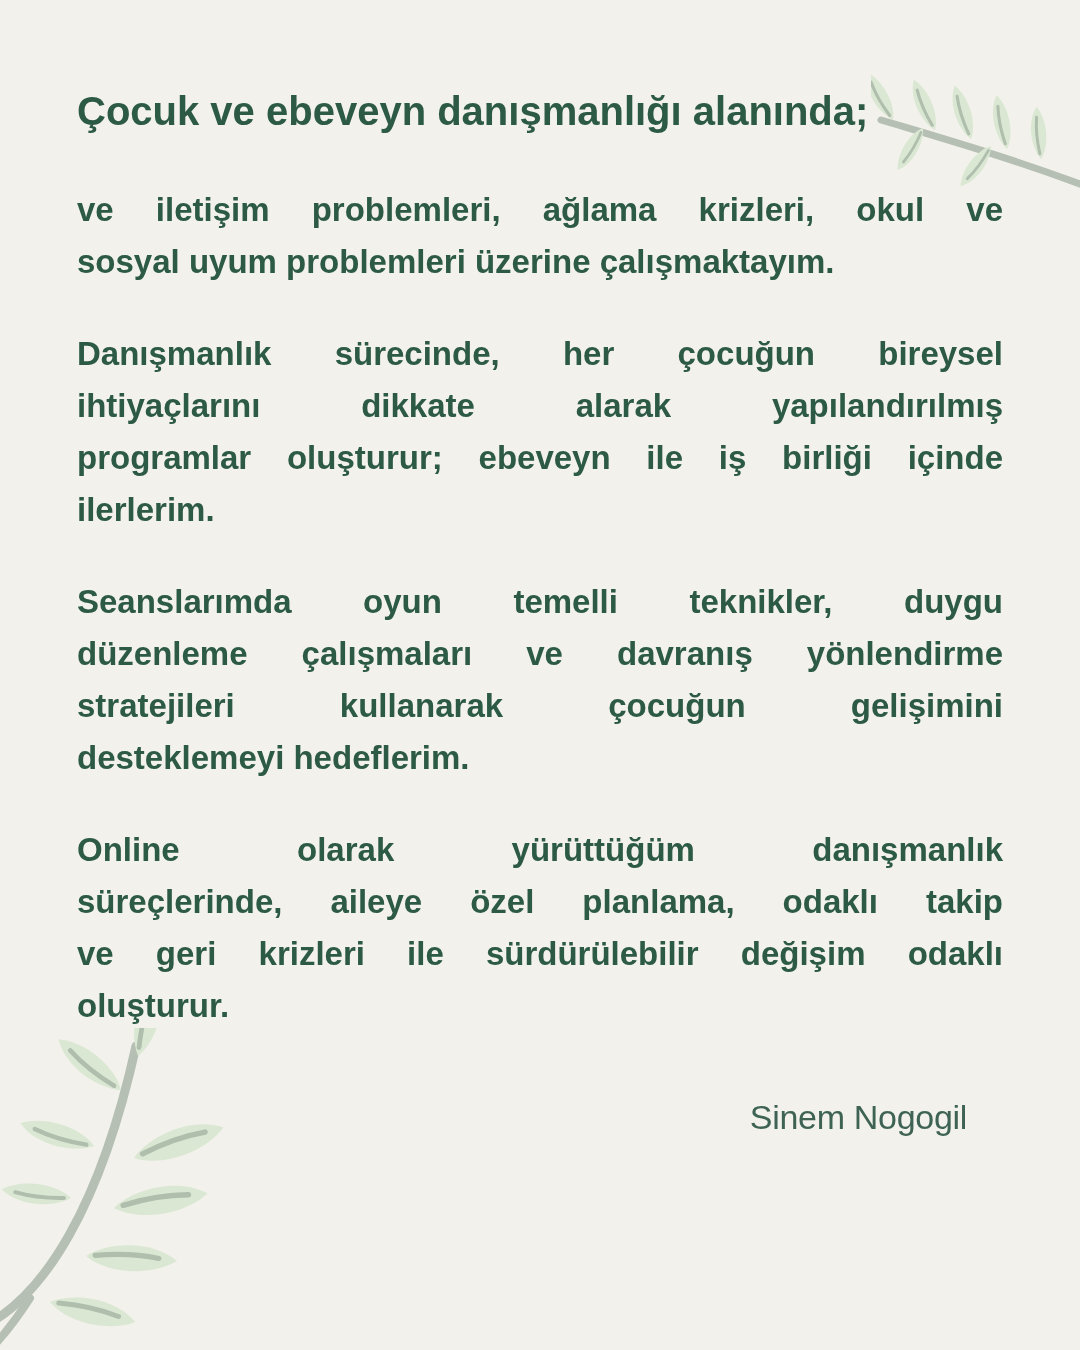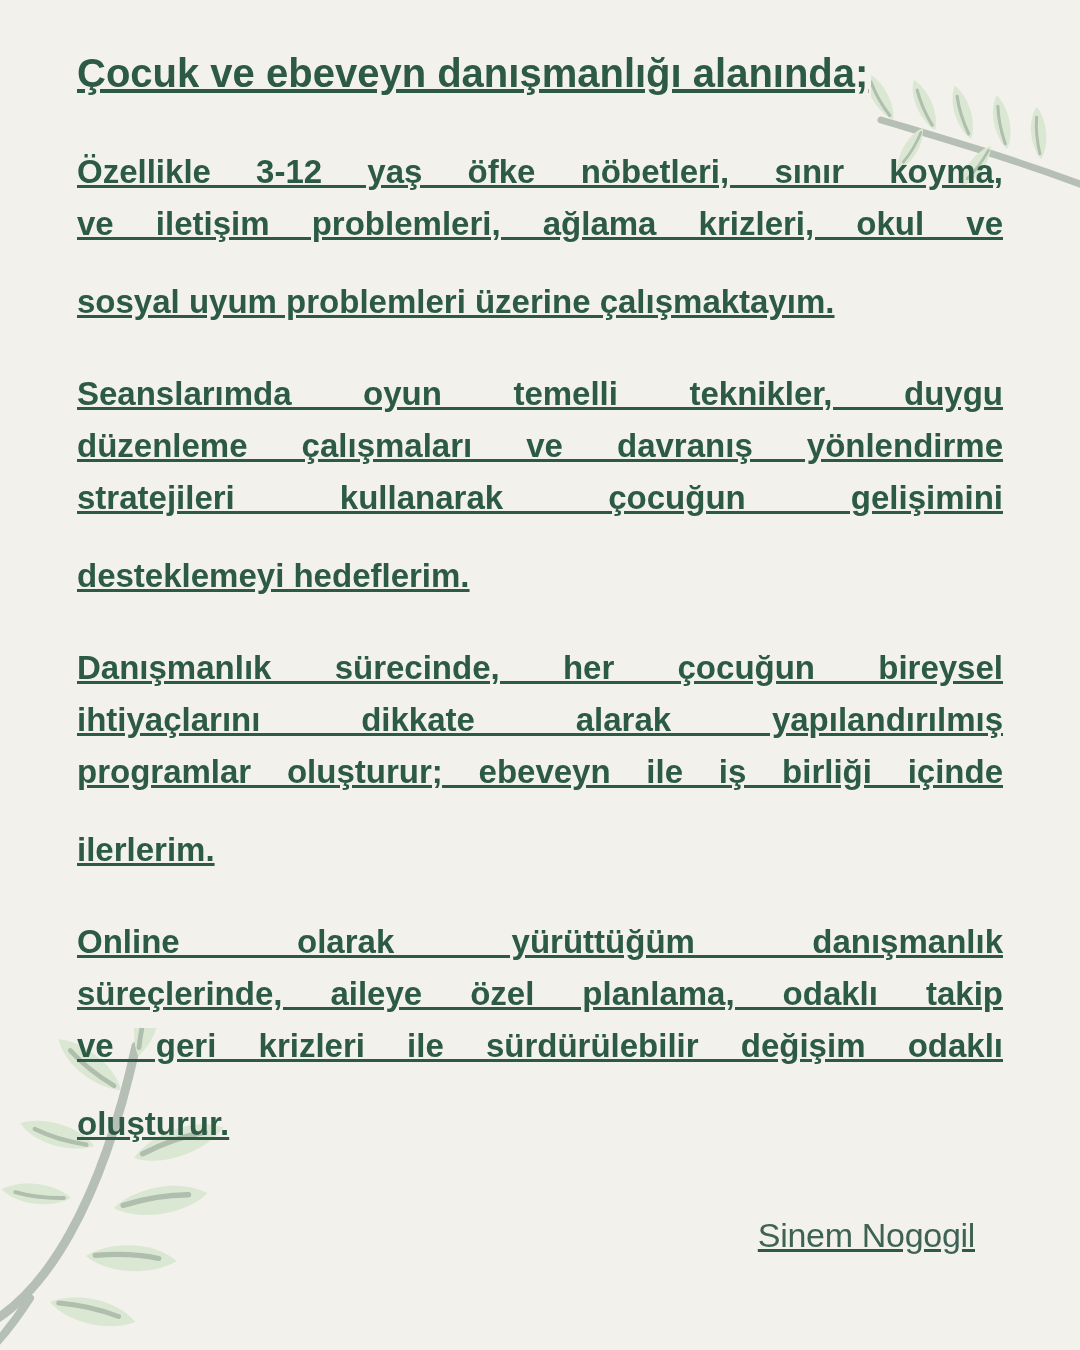--- a/index.html
+++ b/index.html
@@ -19,43 +19,42 @@
     font-family:"Liberation Sans","DejaVu Sans",sans-serif;
   }
   .deco{position:absolute;z-index:0;}
   .deco-top-right{top:16px;right:-6px;width:215px;height:195px;}
   .deco-bottom-left{left:-14px;top:1028px;width:340px;height:335px;}
   .leaf{fill:var(--leaf);}
   .vein{stroke:var(--vein);fill:none;stroke-linecap:round;}
   .stem{stroke:var(--stem);fill:none;stroke-linecap:round;}
   .content{
     position:absolute;inset:0;
-    padding:44px 77px 0 77px;
+    padding:82px 77px 0 77px;
     z-index:1;
     box-sizing:border-box;
     color:var(--text);
-    text-decoration:underline;
   }
   .heading{
     font-size:40px;line-height:58px;font-weight:700;
     margin-bottom:44px;
     text-align:left;
   }
   .para{margin-bottom:40px;}
   .jline{
     font-size:33px;line-height:52px;font-weight:700;
     text-align:justify;
     text-align-last:justify;
     white-space:normal;
   }
-  .jline.last{text-align-last:left;margin-top:26px;}
+  .jline.last{text-align-last:left;}
   .signature{
     margin-top:56px;
     margin-left:auto;
-    margin-right:28px;
+    margin-right:36px;
     width:fit-content;
     text-align:center;
     color:var(--sig);
     font-weight:400;
   }
   .signature .sig-line{font-size:34px;line-height:58px;letter-spacing:-0.3px;}
 </style>
 </head>
 <body>
 
@@ -92,35 +91,34 @@
     <use href="#leafshape" transform="translate(128,180) rotate(-8) scale(1.35)"></use>
     <use href="#leafshape" transform="translate(100,228) rotate(4) scale(1.3)"></use>
     <use href="#leafshape" transform="translate(64,274) rotate(14) scale(1.25)"></use>
   </svg>
 
   <div class="content">
     <div class="heading">Çocuk ve ebeveyn danışmanlığı alanında;</div>
 
     <div>
         <div class="para">
-          <div class="jline">Özellikle 3-12 yaş öfke nöbetleri, sınır koyma,</div>
           <div class="jline">ve iletişim problemleri, ağlama krizleri, okul ve</div>
           <div class="jline last">sosyal uyum problemleri üzerine çalışmaktayım.</div>
+        </div>
+        <div class="para">
+          <div class="jline">Danışmanlık sürecinde, her çocuğun bireysel</div>
+          <div class="jline">ihtiyaçlarını dikkate alarak yapılandırılmış</div>
+          <div class="jline">programlar oluşturur; ebeveyn ile iş birliği içinde</div>
+          <div class="jline last">ilerlerim.</div>
         </div>
         <div class="para">
           <div class="jline">Seanslarımda oyun temelli teknikler, duygu</div>
           <div class="jline">düzenleme çalışmaları ve davranış yönlendirme</div>
           <div class="jline">stratejileri kullanarak çocuğun gelişimini</div>
           <div class="jline last">desteklemeyi hedeflerim.</div>
-        </div>
-        <div class="para">
-          <div class="jline">Danışmanlık sürecinde, her çocuğun bireysel</div>
-          <div class="jline">ihtiyaçlarını dikkate alarak yapılandırılmış</div>
-          <div class="jline">programlar oluşturur; ebeveyn ile iş birliği içinde</div>
-          <div class="jline last">ilerlerim.</div>
         </div>
         <div class="para">
           <div class="jline">Online olarak yürüttüğüm danışmanlık</div>
           <div class="jline">süreçlerinde, aileye özel planlama, odaklı takip</div>
           <div class="jline">ve geri krizleri ile sürdürülebilir değişim odaklı</div>
           <div class="jline last">oluşturur.</div>
         </div>
       </div>
 
     <div class="signature">

